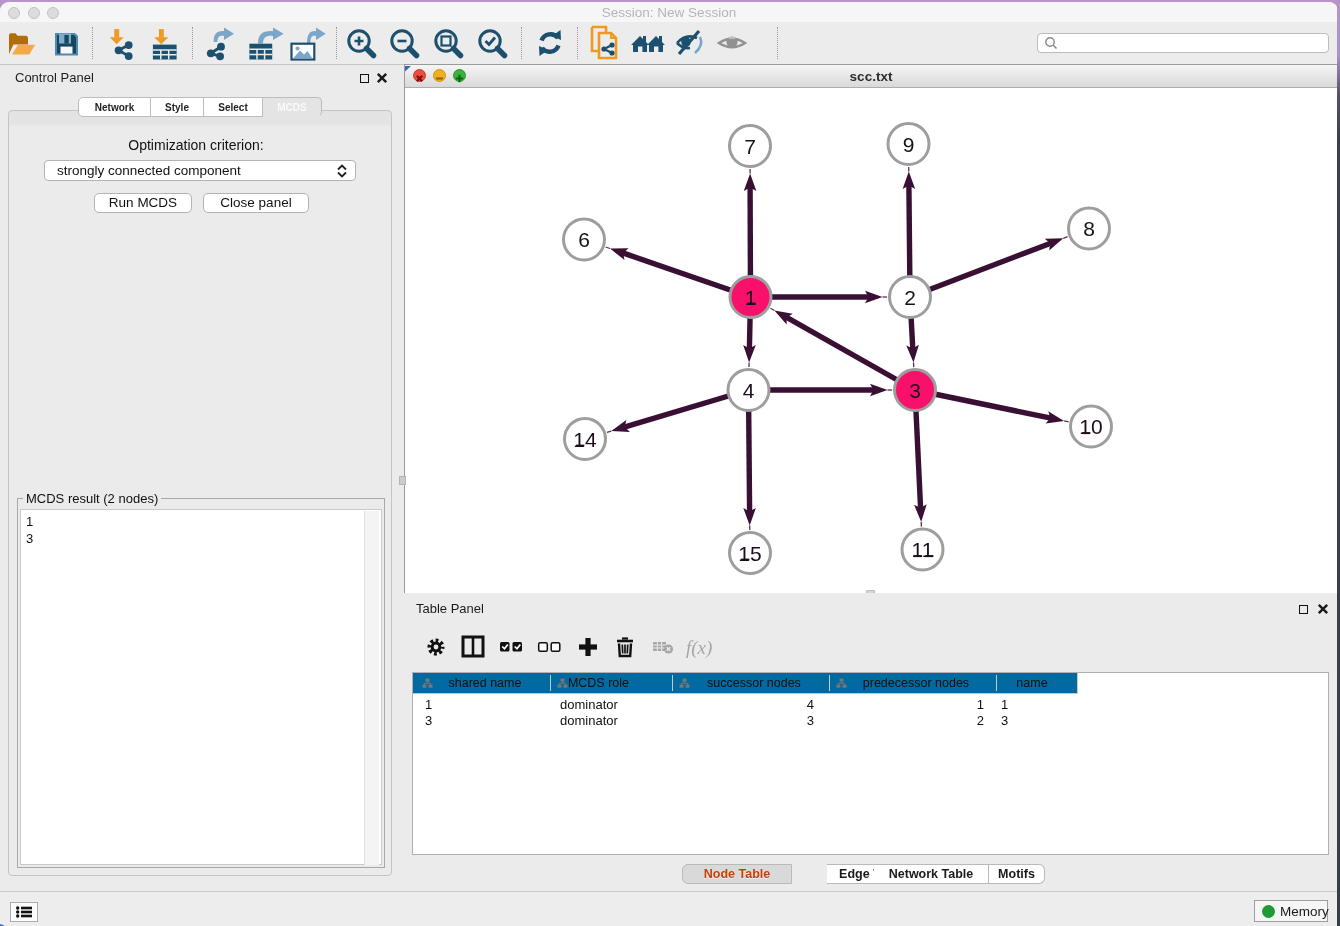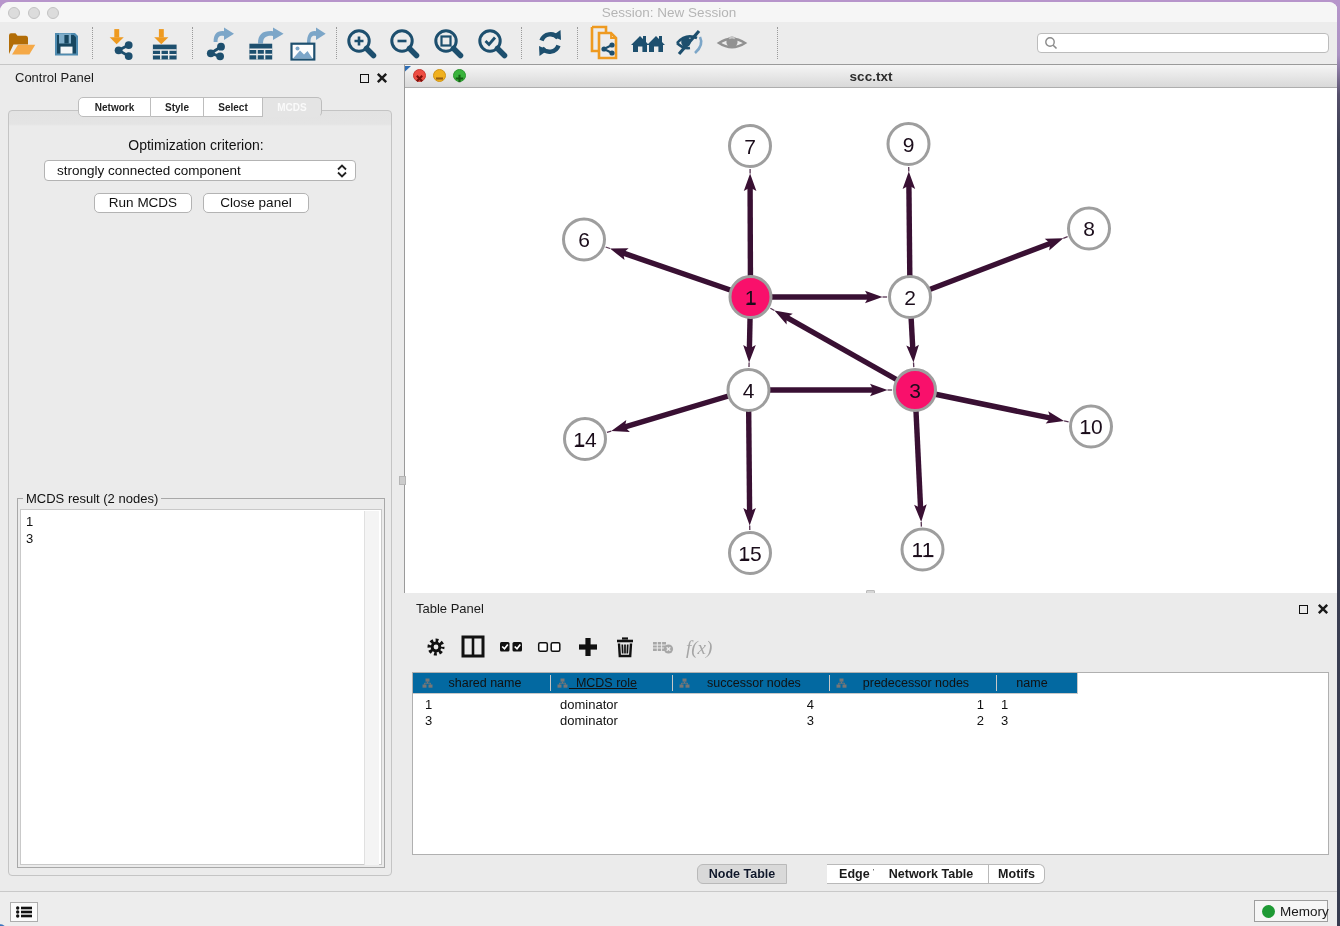--- a/index.html
+++ b/index.html
@@ -368,42 +368,42 @@
             <rect x="6.5" y="6.5" width="4" height="3.2" fill="#777"></rect>
             <path d="M5.5,3.7 L5.5,5.2 M2.5,6.5 L2.5,5.2 L8.5,5.2 L8.5,6.5" stroke="#777" stroke-width="1" fill="none"></path>
           </svg>
           <svg class="abs" style="left:422.5px;top:5px;" width="11" height="11">
             <rect x="3.5" y="0.5" width="4" height="3.2" fill="#777"></rect>
             <rect x="0.5" y="6.5" width="4" height="3.2" fill="#777"></rect>
             <rect x="6.5" y="6.5" width="4" height="3.2" fill="#777"></rect>
             <path d="M5.5,3.7 L5.5,5.2 M2.5,6.5 L2.5,5.2 L8.5,5.2 L8.5,6.5" stroke="#777" stroke-width="1" fill="none"></path>
           </svg>
         <div class="hcell" style="left:0;width:137px;">&nbsp;&nbsp;shared name</div>
-        <div class="hcell" style="left:129px;width:122px;text-decoration:underline;">&nbsp;&nbsp;MCDS role</div>
+        <div class="hcell" style="left:121px;width:122px;">&nbsp;&nbsp;MCDS role</div>
         <div class="hcell" style="left:259px;width:157px;">&nbsp;&nbsp;successor nodes</div>
         <div class="hcell" style="left:416px;width:167px;">&nbsp;&nbsp;predecessor nodes</div>
         <div class="hcell" style="left:583px;width:72px;">name</div>
         <div class="hsep" style="left:137px;"></div>
         <div class="hsep" style="left:259px;"></div>
         <div class="hsep" style="left:416px;"></div>
         <div class="hsep" style="left:583px;"></div>
               </div>
       <div class="trow" style="left:12px;top:24px;">1</div>
       <div class="trow" style="left:147px;top:24px;">dominator</div>
       <div class="trow" style="left:259px;top:24px;width:142px;text-align:right;">4</div>
       <div class="trow" style="left:416px;top:24px;width:155px;text-align:right;">1</div>
       <div class="trow" style="left:588px;top:24px;">1</div>
       <div class="trow" style="left:12px;top:40px;">3</div>
       <div class="trow" style="left:147px;top:40px;">dominator</div>
       <div class="trow" style="left:259px;top:40px;width:142px;text-align:right;">3</div>
       <div class="trow" style="left:416px;top:40px;width:155px;text-align:right;">2</div>
       <div class="trow" style="left:588px;top:40px;">3</div>
     </div>
-    <div class="btab" style="left:301px;top:271px;width:90px;border-radius:6px 0 0 6px;
-      background:#d9d9d9;border-color:#b9b9b9;color:#0f172a;text-shadow:0 1px 0 #f0f0f0;">Node Table</div>
+    <div class="btab" style="left:286px;top:271px;width:110px;border-radius:6px 0 0 6px;
+      background:#d9d9d9;border-color:#b9b9b9;color:#c2410c;text-shadow:0 1px 0 #f0f0f0;">Node Table</div>
     <div class="btab" style="left:387px;top:271px;width:91px;border-left:none;margin-left:44px;">Edge Table</div>
     <div class="btab" style="left:478px;top:271px;width:115px;border-left:none;">Network Table</div>
     <div class="btab" style="left:593px;top:271px;width:56px;border-left:none;border-radius:0 6px 6px 0;">Motifs</div>
   </div>
   <div id="sbar">
     <div style="position:absolute;left:10px;top:10px;width:28px;height:20px;background:#fbfbfb;
       border:1px solid #adadad;box-sizing:border-box;">
       <svg width="16" height="12" style="position:absolute;left:5px;top:3px;">
         <circle cx="1.7" cy="2" r="1.7" fill="#111"></circle>
           <rect x="5" y="0.7" width="11" height="2.6" fill="#111"></rect>

